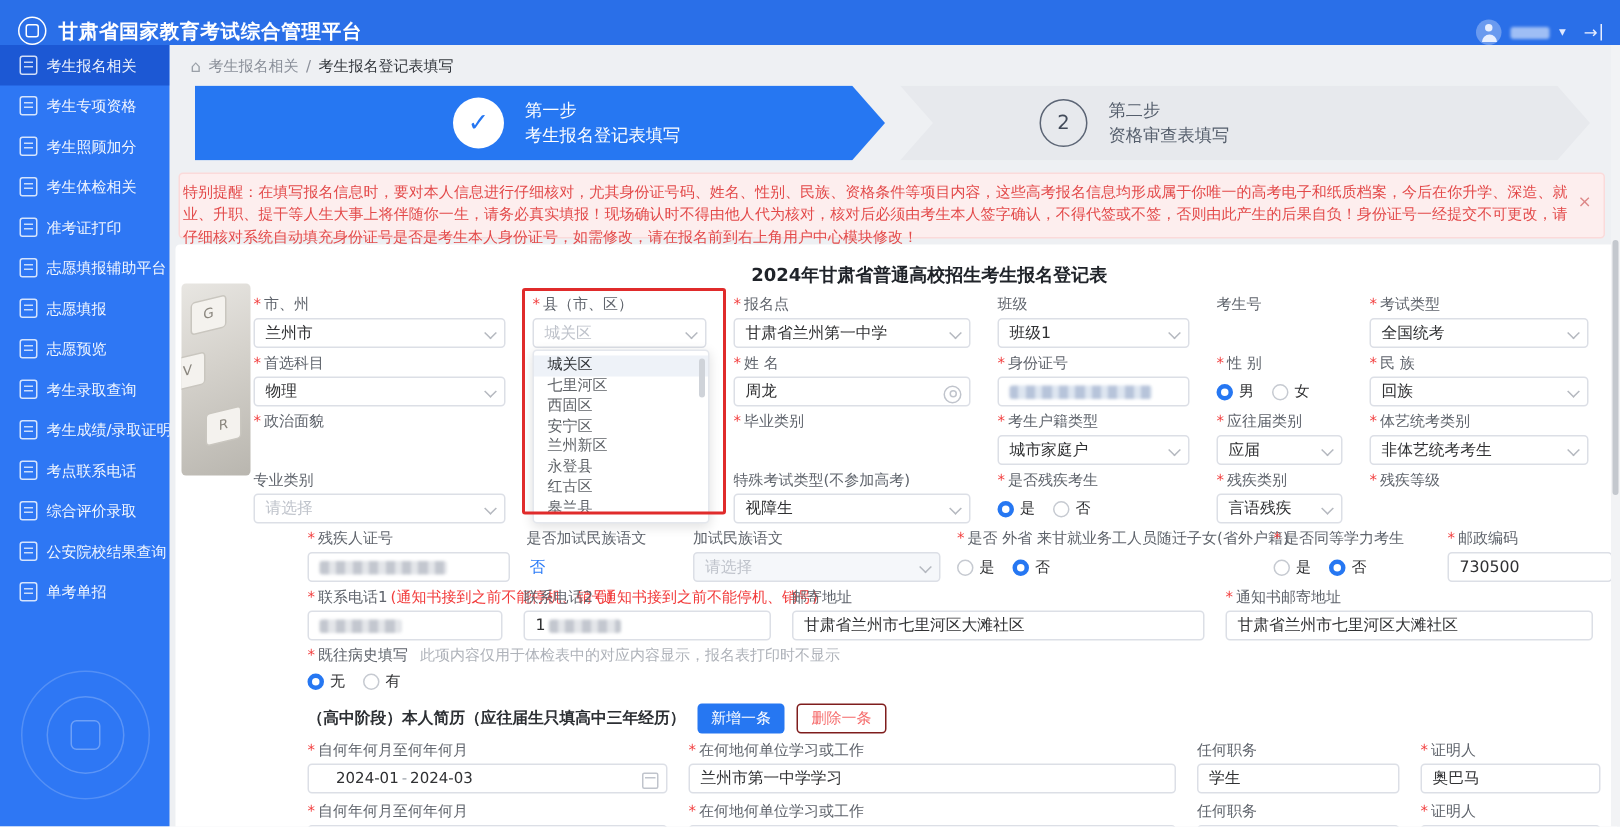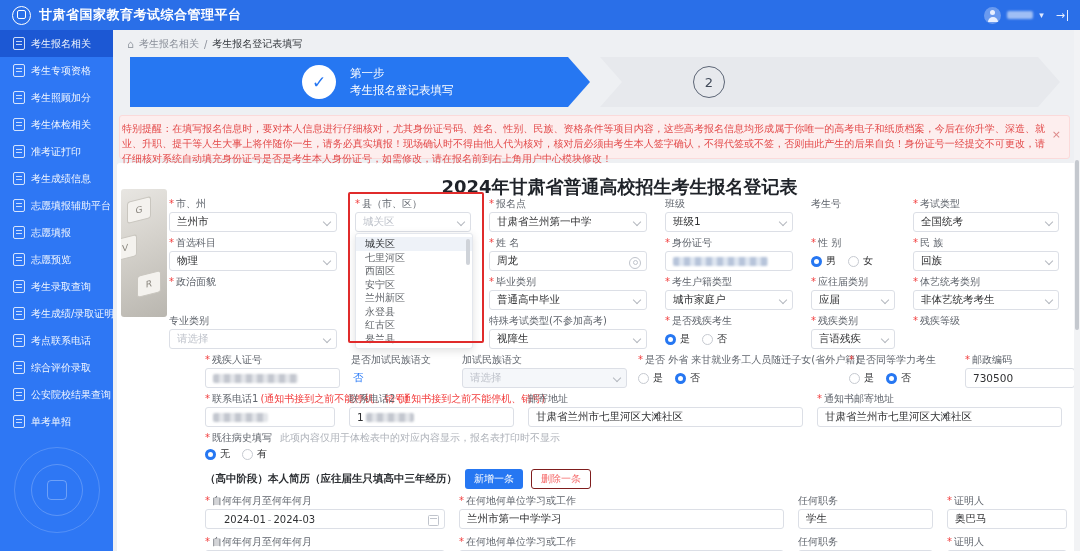--- a/index.html
+++ b/index.html
@@ -1,19 +1,19 @@
 <!DOCTYPE html>
 <html><head>
 <meta charset="utf-8">
 <style>
   html,body{margin:0;padding:0}
   body{width:1080px;height:551px;overflow:hidden;position:relative;background:#eef0f3;
        font-family:"DejaVu Sans","Liberation Sans",sans-serif;font-size:10px;color:#303133;}
   
-  .hdr{position:absolute;left:0;top:0;width:1080px;height:30px;background:#2a6fe8;display:flex;align-items:center;z-index:30}
+  .hdr{position:absolute;left:0;top:0;width:1080px;height:30px;background:#2a6fe8;display:flex;align-items:flex-end;z-index:30}
   .logo{width:17px;height:17px;border:1.6px solid #fff;border-radius:50%;margin-left:12px;position:relative;flex:none}
   .logo::after{content:"";position:absolute;left:3.5px;top:3.5px;width:7px;height:7px;border:1.2px solid #fff;border-radius:2px}
   .hdr-title{color:#fff;font-size:13px;font-weight:bold;margin-left:8px;letter-spacing:.5px}
   .hdr-right{margin-left:auto;margin-right:12px;display:flex;align-items:center;gap:6px}
   .avatar{width:17px;height:17px;border-radius:50%;background:rgba(255,255,255,.30);position:relative}
   .avatar::before{content:"";position:absolute;top:3px;left:6px;width:5px;height:5px;border-radius:50%;background:#e8efff}
   .avatar::after{content:"";position:absolute;bottom:2px;left:3.5px;width:10px;height:5px;border-radius:5px 5px 0 0;background:#e8efff}
   .uname-mask{width:26px;height:8px;border-radius:2px;background:rgba(255,255,255,.55);filter:blur(1px)}
   .hcaret{color:#dfe9ff;font-size:9px}
   .logout{color:#e8efff;font-size:11px;border-right:1.5px solid #e8efff;padding-right:2px;margin-left:6px;line-height:11px}
@@ -40,21 +40,21 @@
          clip-path:polygon(0 0,calc(100% - 22px) 0,100% 50%,calc(100% - 22px) 100%,0 100%,22px 50%)}
   .scircle1{width:34px;height:34px;border-radius:50%;background:#fff;color:#2677f2;display:flex;align-items:center;justify-content:center;font-size:17px;font-weight:bold;margin-left:172px;flex:none}
   .scircle2{width:30px;height:30px;border-radius:50%;border:1px solid #5c6575;color:#414a59;display:flex;align-items:center;justify-content:center;font-size:13px;margin-left:93px;flex:none}
   .stxt{margin-left:14px;line-height:17px;font-size:11.5px}
   
   .notice{position:absolute;left:6px;top:85px;right:10px;height:42px;background:#fdeeee;border:1px solid #fbdada;border-radius:3px;color:#e34a4a;display:flex;align-items:flex-start;z-index:5}
   .ntext{font-size:10px;line-height:15px;padding:5px 24px 0 2px;text-align:justify}
   .nclose{position:absolute;right:8px;top:12px;color:#d88;font-size:11px;cursor:pointer}
   
   .card{position:absolute;left:4px;top:133px;right:2px;height:600px;background:#fff;border-radius:3px;padding:12px 8px 0 52px;box-sizing:border-box}
-  .ftitle{text-align:center;font-size:18px;font-weight:bold;height:22px;color:#1f2329}
+  .ftitle{text-align:center;font-size:12px;font-weight:bold;height:22px;color:#1f2329}
   .kbimg{position:absolute;left:4px;top:26px;width:46px;height:128px;border-radius:3px;overflow:hidden;
          background:linear-gradient(155deg,#e8e6e2 0%,#d6d3cd 40%,#b9b6af 100%)}
   .key{position:absolute;background:#f4f2ee;border:1px solid #c9c6bf;border-radius:3px;width:22px;height:20px;
        display:flex;align-items:center;justify-content:center;color:#8a867e;font-size:9px;transform:skewY(-14deg)}
   
   .r14{display:grid;grid-template-columns:168px 116px 158px 128px 84px 146px;column-gap:18px;margin-bottom:4px}
   .r5{display:grid;grid-template-columns:135px 100px 165px 200px 105px 110px;column-gap:11px;margin-bottom:4px}
   .r6{display:grid;grid-template-columns:130px 165px 275px 245px;column-gap:14px;margin-bottom:4px}
   .rr{display:grid;grid-template-columns:240px 325px 135px 120px;column-gap:14px;margin-bottom:6px}
   .block2{margin-left:36px}
@@ -125,24 +125,20 @@
   <div class="sbitem">
       <span class="sico"></span>
       <span>考生体检相关</span>
     </div>
   <div class="sbitem">
       <span class="sico"></span>
       <span>准考证打印</span>
     </div>
   <div class="sbitem">
       <span class="sico"></span>
-      <span>考生成绩信息</span>
-    </div>
-  <div class="sbitem">
-      <span class="sico"></span>
       <span>志愿填报辅助平台</span>
     </div>
   <div class="sbitem">
       <span class="sico"></span>
       <span>志愿填报</span>
     </div>
   <div class="sbitem">
       <span class="sico"></span>
       <span>志愿预览</span>
     </div>
@@ -189,20 +185,24 @@
         </div>
       <div class="stxt">
         <div>第一步</div>
         <div>考生报名登记表填写</div>
       </div>
     </div>
     <div class="step step2">
       <div class="scircle2">
           <span>2</span>
         </div>
+      <div class="stxt">
+        <div>第二步</div>
+        <div>资格审查表填写</div>
+      </div>
     </div>
   </div>
 
   <div class="notice">
     <div class="ntext">特别提醒：在填写报名信息时，要对本人信息进行仔细核对，尤其身份证号码、姓名、性别、民族、资格条件等项目内容，这些高考报名信息均形成属于你唯一的高考电子和纸质档案，今后在你升学、深造、就业、升职、提干等人生大事上将伴随你一生，请务必真实填报！现场确认时不得由他人代为核对，核对后必须由考生本人签字确认，不得代签或不签，否则由此产生的后果自负！身份证号一经提交不可更改，请仔细核对系统自动填充身份证号是否是考生本人身份证号，如需修改，请在报名前到右上角用户中心模块修改！</div>
     <span class="nclose">×</span>
   </div>
 
   <div class="card">
     <div class="ftitle">2024年甘肃省普通高校招生考生报名登记表</div>
@@ -334,24 +334,20 @@
         <div class="flb">
             <i class="rq">*</i>
             <span>政治面貌</span>
           </div>
       </div>
       <div></div>
       <div class="fld">
         <div class="flb">
             <i class="rq">*</i>
             <span>毕业类别</span>
-          </div>
-        <div class="sel">
-            <span>普通高中毕业</span>
-            <span class="caret"></span>
           </div>
       </div>
       <div class="fld">
         <div class="flb">
             <i class="rq">*</i>
             <span>考生户籍类型</span>
           </div>
         <div class="sel">
             <span>城市家庭户</span>
             <span class="caret"></span>

